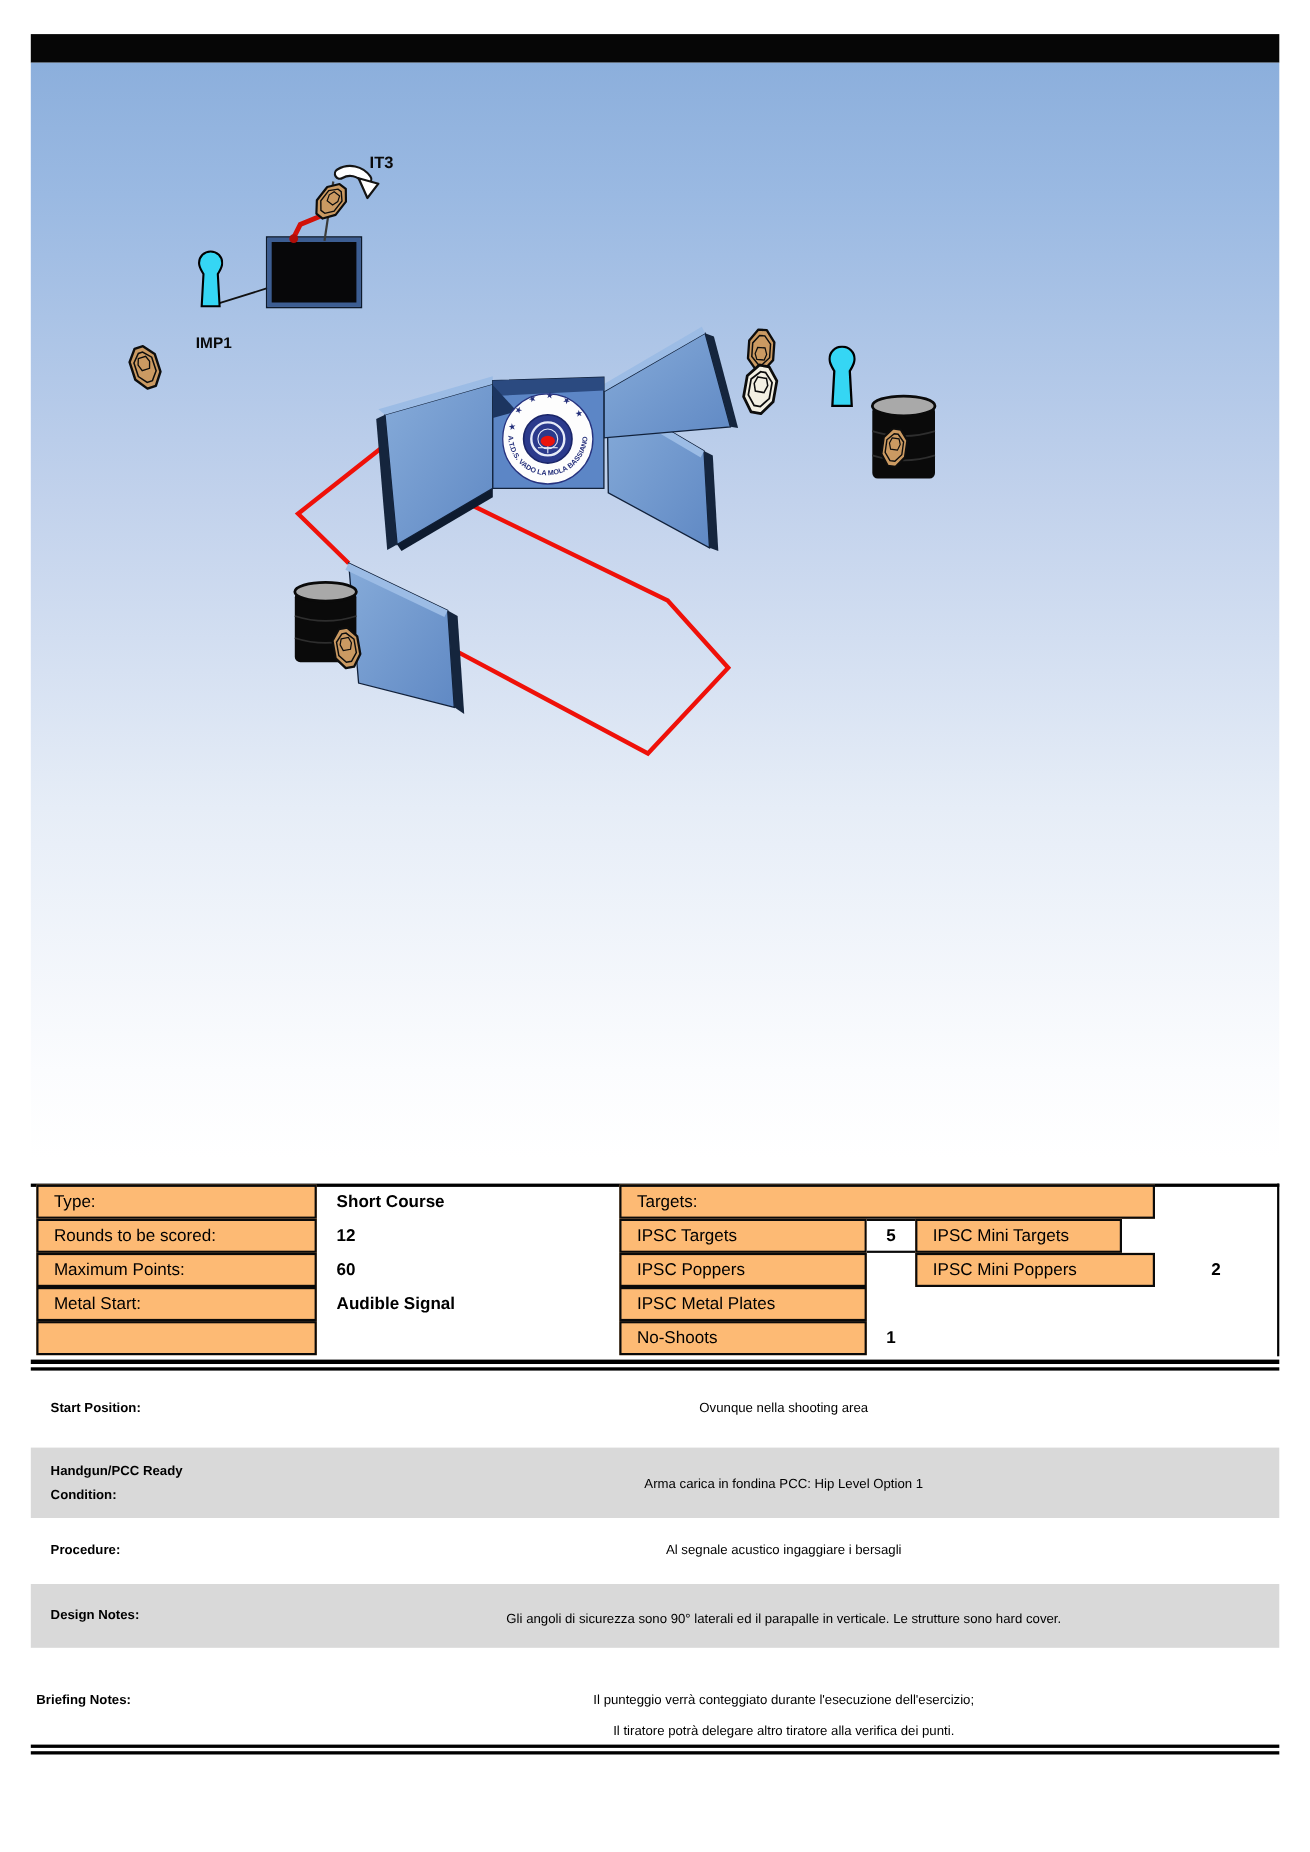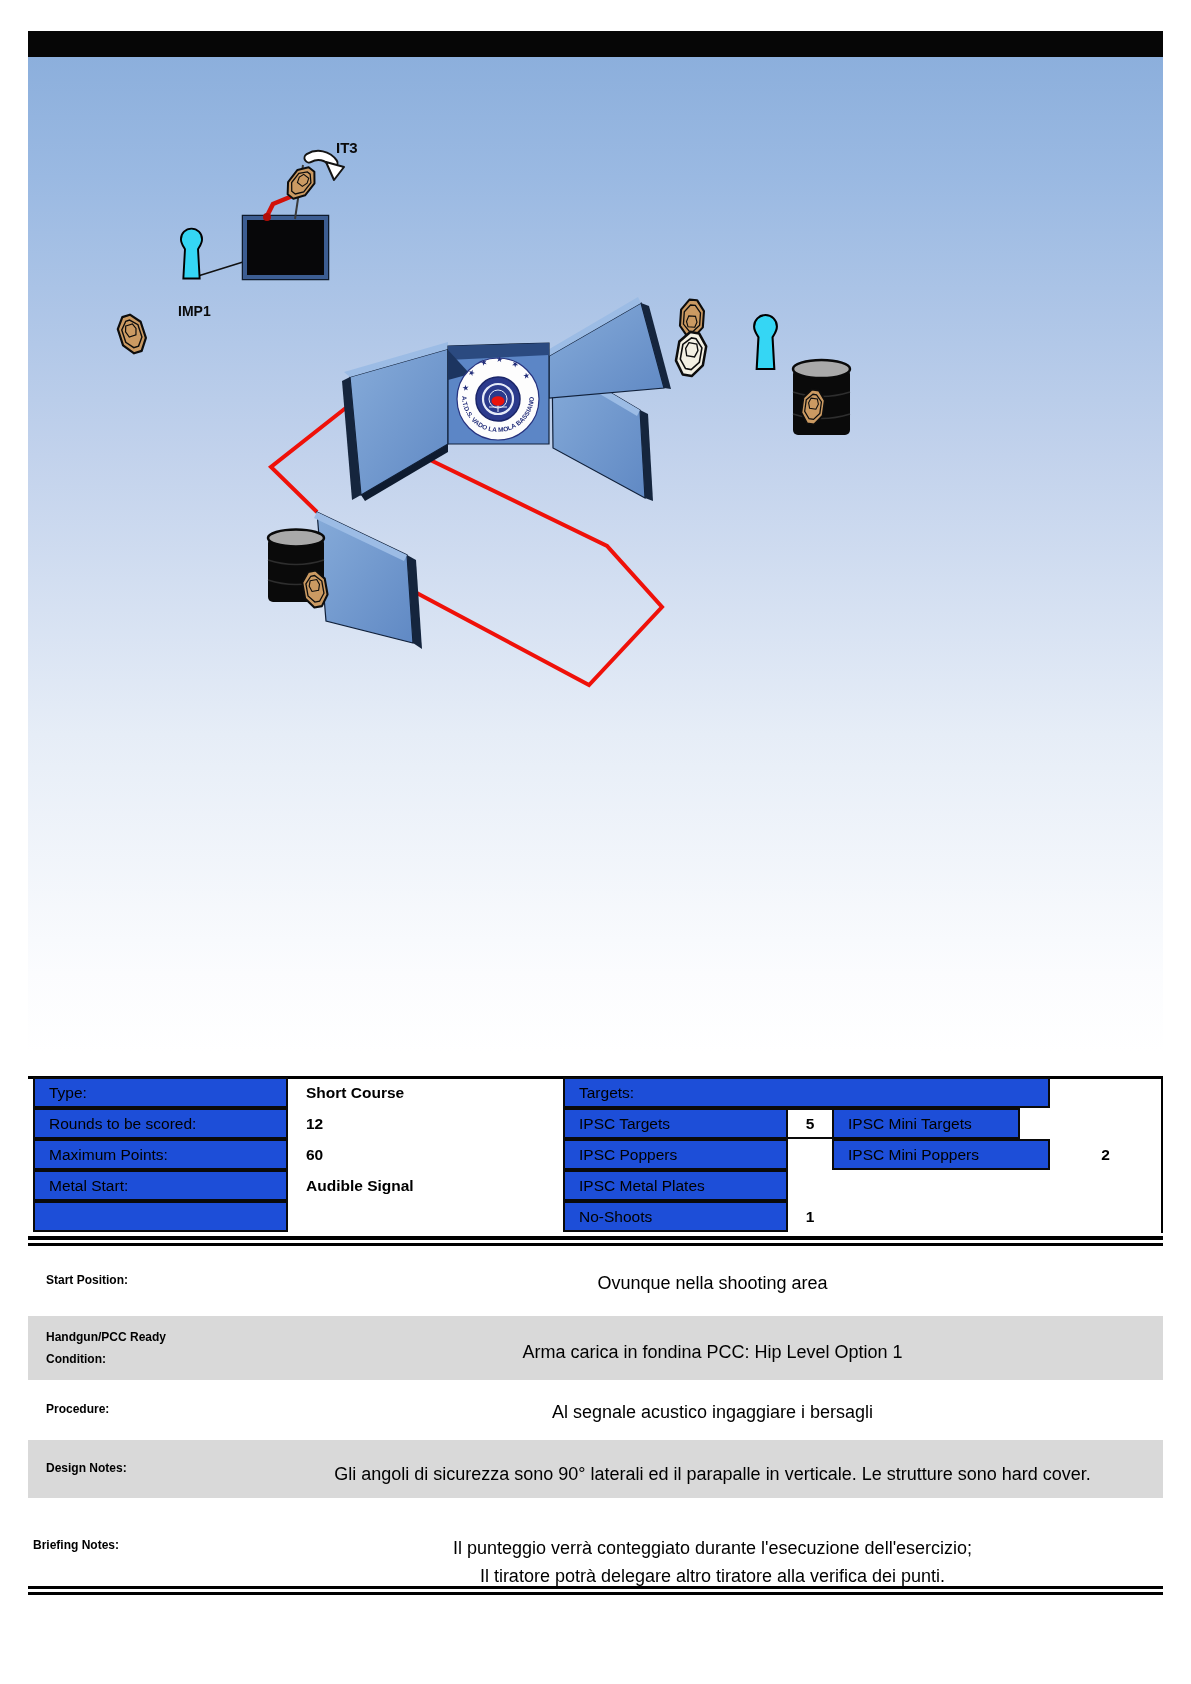--- a/index.html
+++ b/index.html
@@ -5,30 +5,30 @@
   html,body{margin:0;padding:0;background:#ffffff;}
   .page{position:relative;width:1191px;height:1684px;background:#ffffff;overflow:hidden;
         font-family:"Liberation Sans","DejaVu Sans",sans-serif;color:#000;}
   .abs{position:absolute;}
   .hdr-bar{left:28px;top:31px;width:1135px;height:26px;background:#060606;}
   .diagram{left:28px;top:57px;width:1135px;height:996px;
     background:linear-gradient(180deg,#8cafdc 0%,#9ab9e2 12%,#c2d2ec 40%,#e6edf7 68%,#fbfcfe 92%,#ffffff 100%);}
   .diagram svg{position:absolute;left:0;top:0;}
   
   .tline{background:#000;}
-  .lblcell{background:#1d4ed8;border:2px solid #0a0a0a;box-sizing:border-box;
+  .lblcell{background:#fdba74;border:2px solid #0a0a0a;box-sizing:border-box;
     font-size:15.5px;display:flex;align-items:center;padding-left:14px;}
   .valtxt{font-size:15.5px;font-weight:bold;display:flex;align-items:center;}
   .cntcell{background:#ffffff;border-top:2px solid #0a0a0a;border-bottom:2px solid #0a0a0a;
     box-sizing:border-box;font-size:15.5px;font-weight:bold;display:flex;align-items:center;justify-content:center;}
   .cntfree{font-size:15.5px;font-weight:bold;display:flex;align-items:center;justify-content:center;}
   
   .grayband{background:#d9d9d9;}
   .sec-label{font-size:12px;font-weight:bold;}
-  .sec-value{font-size:18px;text-align:center;}
+  .sec-value{font-size:12px;text-align:center;}
   .center-val{left:270px;width:885px;}
 </style>
 </head>
 <body>
 
 <div class="page">
 
   <div class="abs hdr-bar"></div>
 
   <div class="abs diagram">

